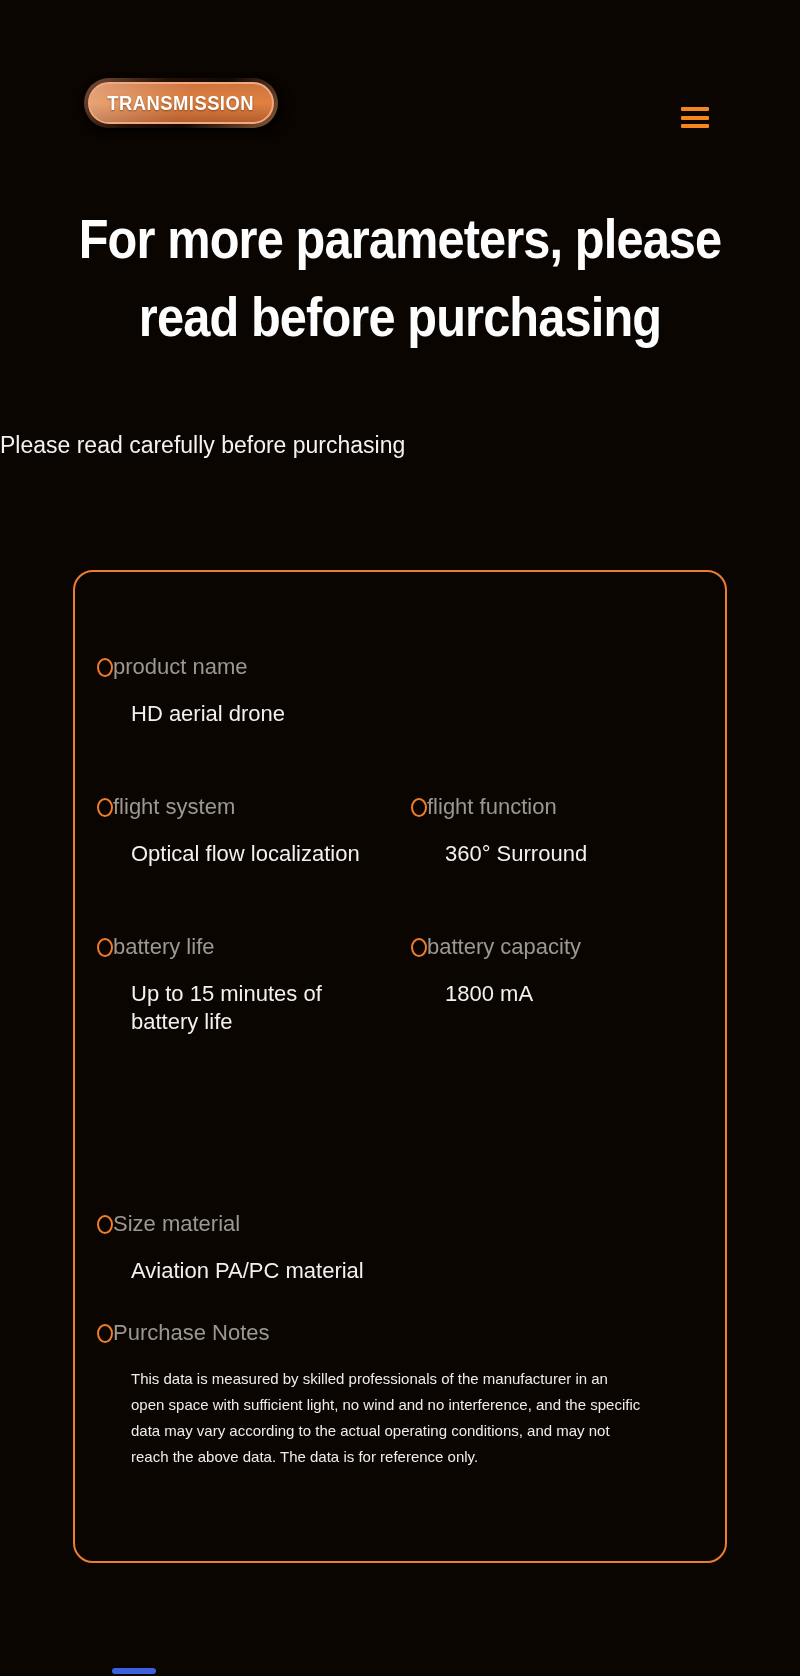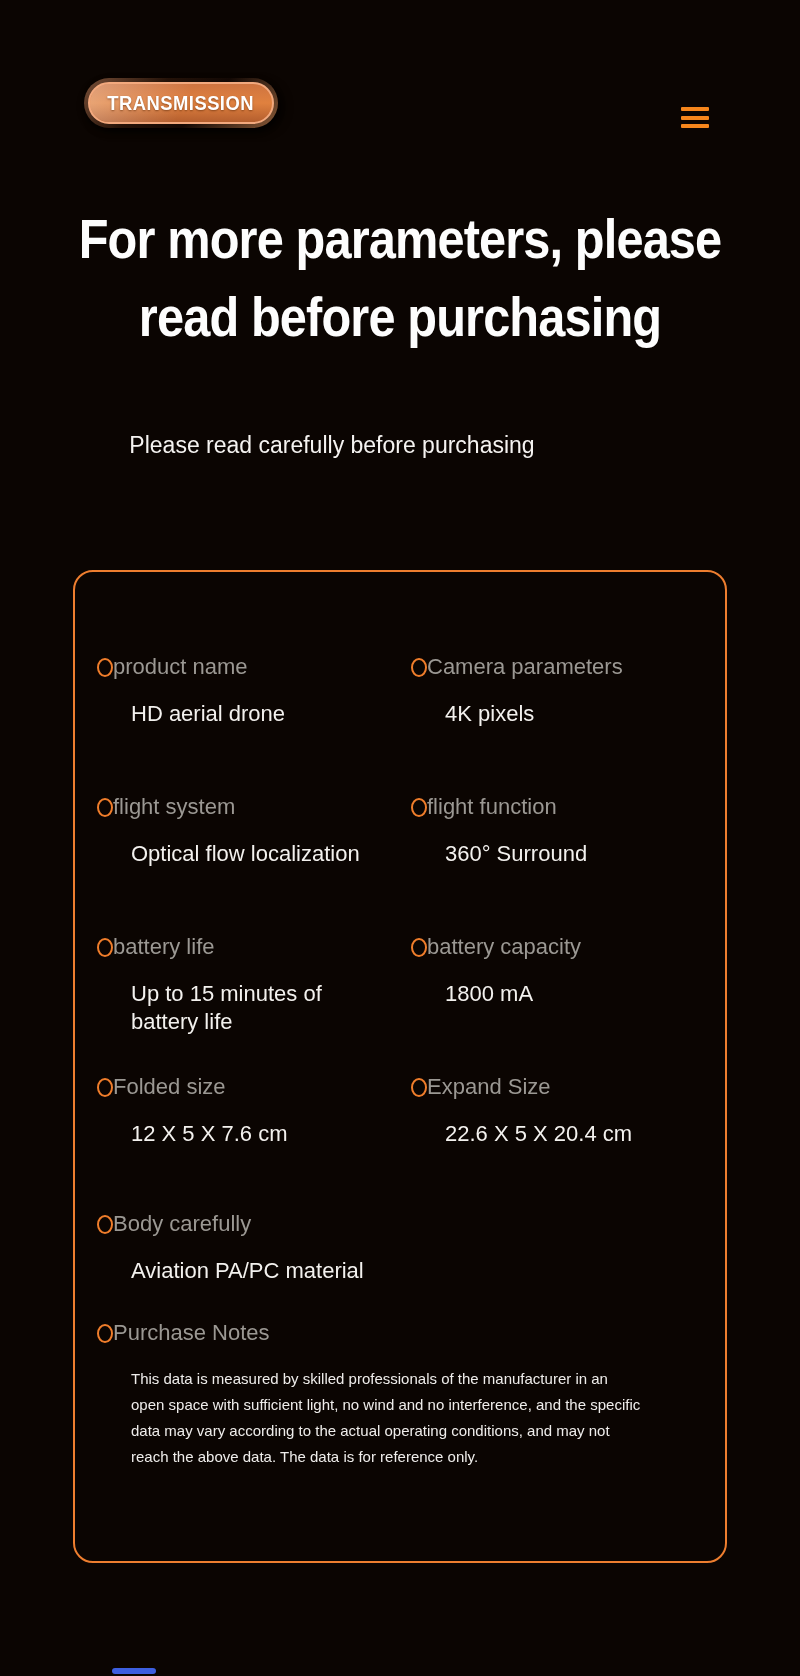--- a/index.html
+++ b/index.html
@@ -40,21 +40,21 @@
 
   
   .hero-title {
     position:absolute; left:0; top:200px; width:800px;
     text-align:center; color:#fdfdfd;
     font-size:56px; font-weight:700; line-height:78px; letter-spacing:-1px;
     transform:scaleX(.87);
   }
   .hero-sub {
     position:absolute; left:0; top:432px; width:664px;
-    text-align:center; color:#f5f3f1; font-size:23px; font-weight:400;
+    text-align:left; color:#f5f3f1; font-size:23px; font-weight:400;
   }
 
   
   .spec-card {
     position:absolute; left:73px; top:570px; width:654px; height:993px;
     border:2px solid #ee7e2f; border-radius:20px;
   }
   .spec-row { position:absolute; left:0; width:650px; display:grid; grid-template-columns:314px auto; padding-left:22px; }
   .row-1 { top:82px; }  .row-2 { top:222px; } .row-3 { top:362px; }
   .row-4 { top:502px; } .row-5 { top:639px; } .row-6 { top:748px; }
@@ -107,27 +107,20 @@
   <div class="spec-card">
 
     <div class="spec-row row-1">
       <div>
         <div class="item-head">
           <span class="bullet"></span>
           <span class="item-label">product name</span>
         </div>
         <div class="item-value">HD aerial drone</div>
       </div>
-      <div>
-        <div class="item-head">
-          <span class="bullet"></span>
-          <span class="item-label">Camera parameters</span>
-        </div>
-        <div class="item-value">4K pixels</div>
-      </div>
     </div>
 
     <div class="spec-row row-2">
       <div>
         <div class="item-head">
           <span class="bullet"></span>
           <span class="item-label">flight system</span>
         </div>
         <div class="item-value">Optical flow localization</div>
       </div>
@@ -150,42 +143,26 @@
       </div>
       <div>
         <div class="item-head">
           <span class="bullet"></span>
           <span class="item-label">battery capacity</span>
         </div>
         <div class="item-value">1800 mA</div>
       </div>
     </div>
 
-    <div class="spec-row row-4">
-      <div>
-        <div class="item-head">
-          <span class="bullet"></span>
-          <span class="item-label">Folded size</span>
-        </div>
-        <div class="item-value">12 X 5 X 7.6 cm</div>
-      </div>
-      <div>
-        <div class="item-head">
-          <span class="bullet"></span>
-          <span class="item-label">Expand Size</span>
-        </div>
-        <div class="item-value">22.6 X 5 X 20.4 cm</div>
-      </div>
-    </div>
 
     <div class="spec-row row-5">
       <div>
         <div class="item-head">
           <span class="bullet"></span>
-          <span class="item-label">Body carefully</span>
+          <span class="item-label">Size material</span>
         </div>
         <div class="item-value">Aviation PA/PC material</div>
       </div>
       <div></div>
     </div>
 
     <div class="spec-row row-6" style="grid-template-columns:auto;">
       <div>
         <div class="item-head">
           <span class="bullet"></span>

